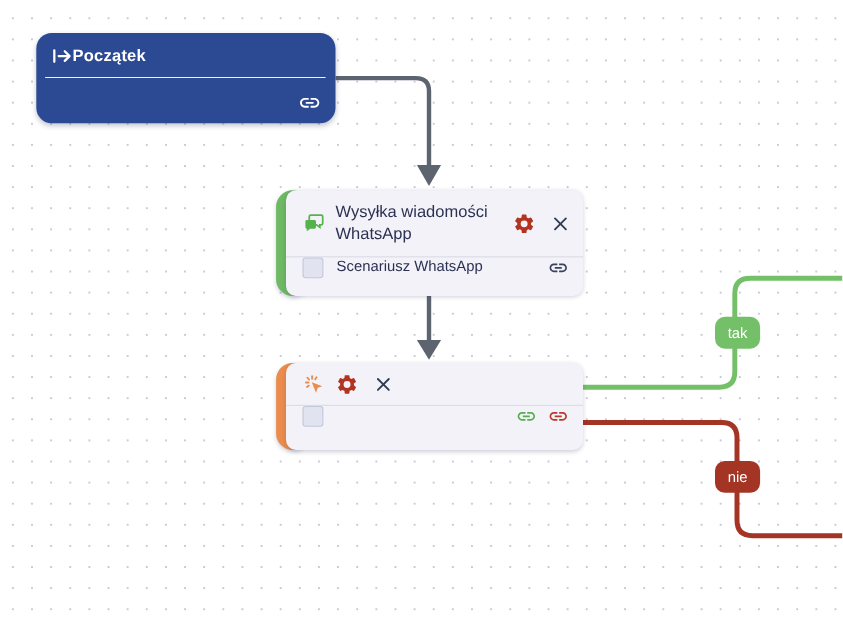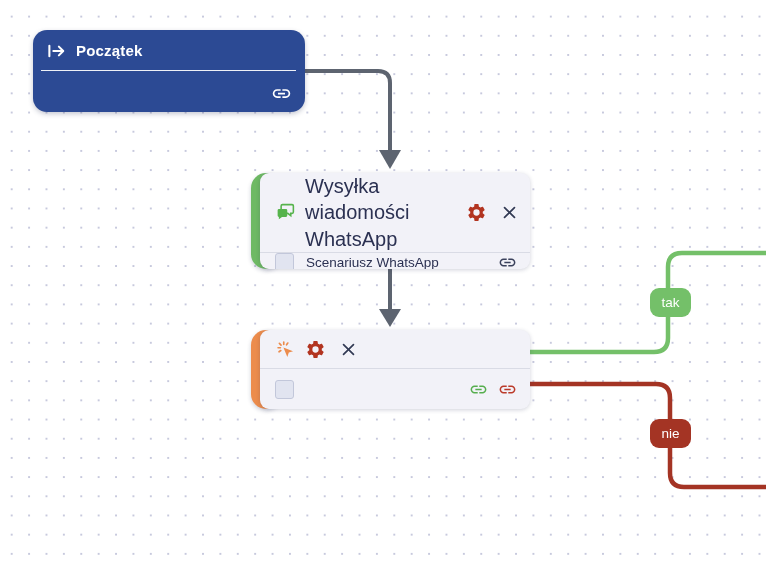--- a/index.html
+++ b/index.html
@@ -12,40 +12,40 @@
     background-position:3px 7px;
   }
   .wires{position:absolute;left:0;top:0;z-index:1;}
   .badge-text{font-family:"Liberation Sans",sans-serif;font-size:13.5px;fill:#ffffff;}
   
   .node-start{
     position:absolute;left:33px;top:30px;width:272px;height:82px;
     border-radius:14px;z-index:2;color:#fff;
     box-shadow:0 2px 5px rgba(30,40,80,.25);
   }
-  .start-head{display:flex;align-items:center;gap:10px;padding:12px 16px 0 14px;
+  .start-head{display:flex;align-items:center;padding:12px 16px 0 14px;
     font-size:15px;font-weight:700;letter-spacing:.2px;}
   .start-divider{position:absolute;left:8px;right:9px;top:40px;border-top:1.5px solid rgba(255,255,255,.92);}
   .start-foot{position:absolute;right:13px;bottom:8px;line-height:0;}
   
   .flow-node{position:absolute;left:251px;width:279px;z-index:2;}
   .node-whatsapp{top:173px;height:96px;}
   .node-activity{top:330px;height:79px;}
   .tab{position:absolute;left:0;top:0;bottom:0;width:30px;border-radius:17px;
     box-shadow:0 2px 4px rgba(30,40,80,.22);}
   .card{position:absolute;left:9px;right:0;top:0;bottom:0;background:#f2f2f8;
     border-radius:9px;box-shadow:0 1px 4px rgba(44,52,90,.22);
     display:flex;flex-direction:column;overflow:hidden;}
   .card-head{flex:1;display:flex;align-items:center;gap:9px;
     padding:0 12px 0 15px;border-bottom:1px solid #d9dbe5;}
-  .card-title{font-size:20px;font-weight:500;color:#2b3152;line-height:1.32;margin-right:auto;}
+  .card-title{font-size:15px;font-weight:500;color:#2b3152;line-height:1.32;margin-right:auto;}
   .head-icon{flex:0 0 auto;line-height:0;}
   .gear-btn,.close-btn,.link-btn{flex:0 0 auto;line-height:0;cursor:pointer;}
   .close-btn{margin-left:5px;}
-  .card-foot{display:flex;align-items:center;padding:0 13px 0 15px;}
+  .card-foot{display:flex;align-items:flex-start;padding:0 13px 0 15px;}
   .node-whatsapp .card-foot{height:35px;}
   .node-activity .card-foot{height:40px;}
   .checkbox{width:19px;height:19px;background:#e1e4f0;border:1px solid #c2c7da;
     border-radius:3px;box-sizing:border-box;flex:0 0 auto;}
   .foot-label{font-size:13.5px;color:#2b3152;margin-left:12px;margin-right:auto;}
   .foot-links{margin-left:auto;display:flex;align-items:center;gap:10px;line-height:0;}
 </style>
 </head>
 <body>
 

